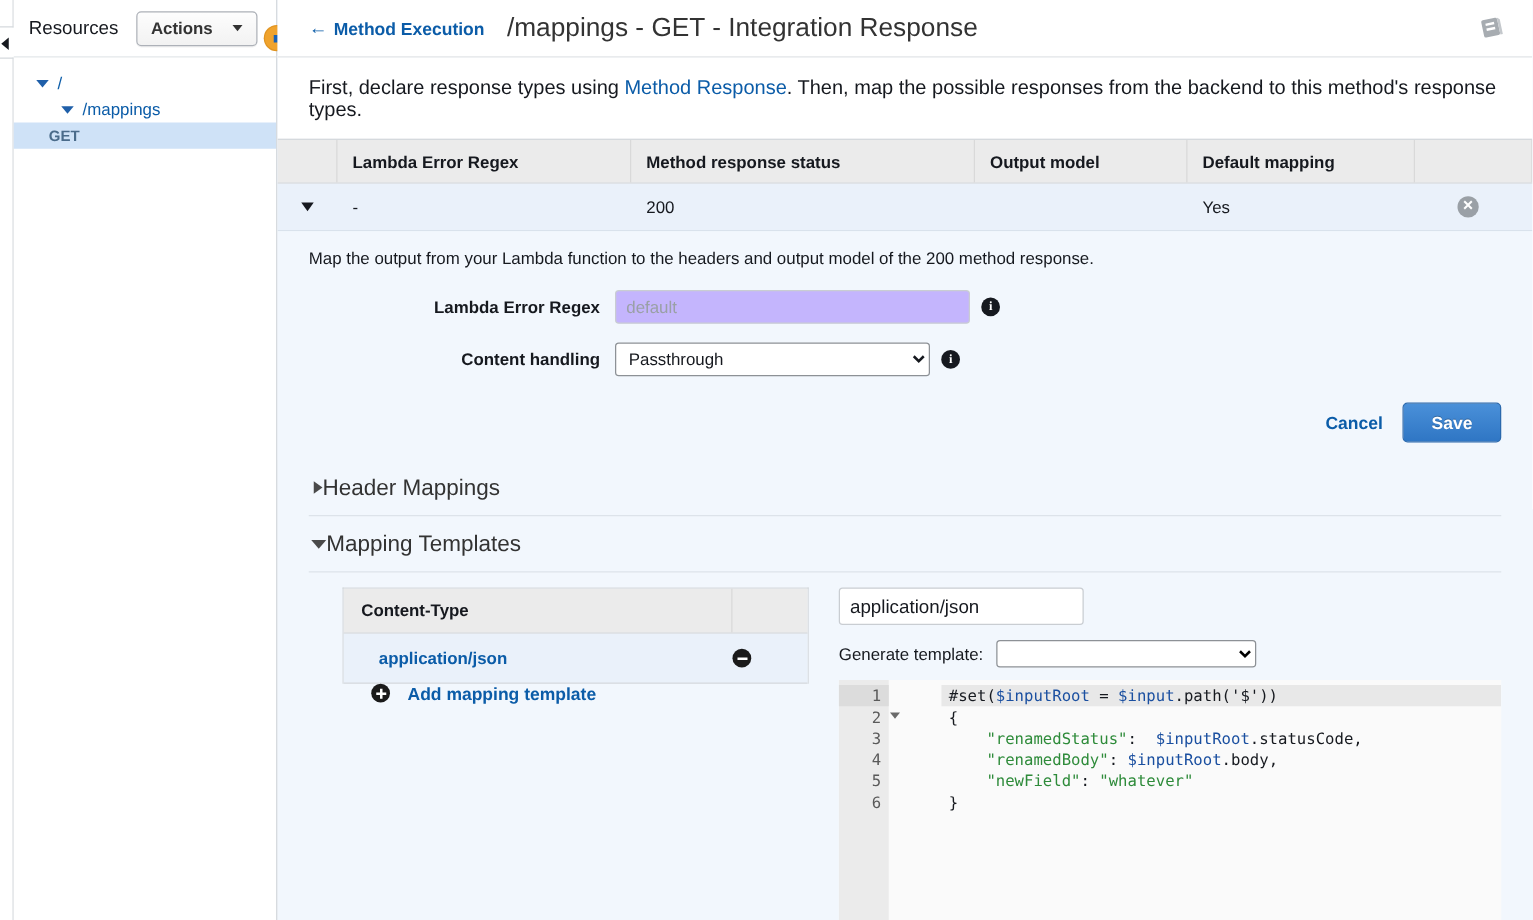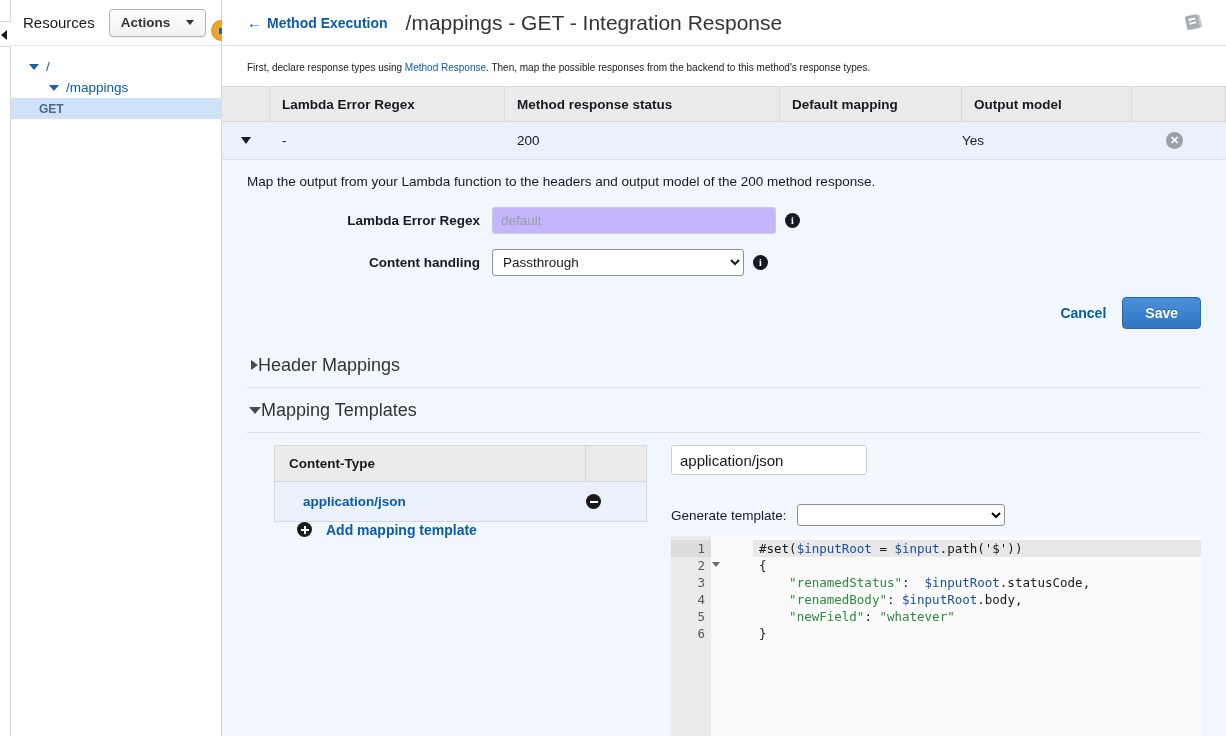--- a/index.html
+++ b/index.html
@@ -123,21 +123,21 @@
     font-size: 21px; font-weight: 400; color: #333; white-space: nowrap;
   }
   .doc-icon {
     position: absolute; right: 20px; top: 9px;
     width: 26px; height: 26px;
     display: flex; align-items: center; justify-content: center;
   }
 
   .intro {
     padding: 16px 25px 13px 25px;
-    font-size: 10px; color: #16191f; background: #ffffff;
+    font-size: 16px; color: #16191f; background: #ffffff;
   }
   .intro a { color: #0b5ca8; text-decoration: none; }
 
   
   .resp-table { width: 100%; }
   .resp-thead {
     display: flex; height: 36px;
     background: #ebebeb;
     border-top: 1px solid #d5d9dd;
     border-bottom: 1px solid #d5d9dd;
@@ -287,21 +287,21 @@
   }
   .add-label { font-size: 14px; font-weight: bold; color: #0b5ca8; cursor: pointer; }
 
   .mt-right { flex: 1; padding-left: 24px; }
   .ct-input {
     width: 196px; height: 30px; padding: 0 8px;
     font-size: 15px; font-family: "Liberation Sans", sans-serif;
     border: 1px solid #c9cdd2; border-radius: 3px; background: #fff;
     color: #16191f;
   }
-  .gen-row { display: flex; align-items: center; gap: 10px; margin-top: 29px; }
+  .gen-row { display: flex; align-items: center; gap: 10px; margin-top: 12px; }
   .gen-label { font-size: 13.5px; color: #16191f; }
   .gen-select {
     width: 208px; height: 22px; padding: 0 4px;
     font-size: 12px; font-family: "Liberation Sans", sans-serif;
     border: 1px solid #8d9196; border-radius: 3px; background: #fff;
   }
 
   
   .editor {
     margin-top: 10px;
@@ -398,22 +398,22 @@
 
     <div class="intro">
       <span>First, declare response types using </span><a href="#">Method Response</a><span>. Then, map the possible responses from the backend to this method's response types.</span>
     </div>
 
     <div class="resp-table">
       <div class="resp-thead">
         <div class="c c0"></div>
         <div class="c c1">Lambda Error Regex</div>
         <div class="c c2">Method response status</div>
+        <div class="c c3">Output model</div>
         <div class="c c4">Default mapping</div>
-        <div class="c c3">Output model</div>
         <div class="c c5"></div>
       </div>
       <div class="resp-row">
         <div class="c c0">
           <span class="row-caret"></span>
         </div>
         <div class="c c1">-</div>
         <div class="c c2">200</div>
         <div class="c c3"></div>
         <div class="c c4">Yes</div>

